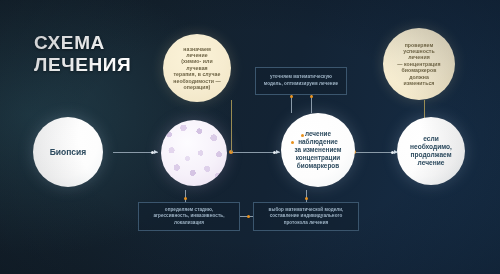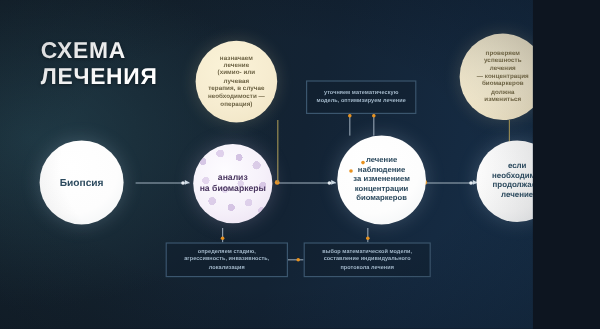--- a/index.html
+++ b/index.html
@@ -2,21 +2,21 @@
 <html><head>
 <meta charset="utf-8">
 <style>
   html, body {
     margin: 0;
     padding: 0;
     background: #0d1520;
   }
   #stage {
     position: relative;
-    width: 444px;
+    width: 500px;
     height: 274px;
     overflow: hidden;
     font-family: "Liberation Sans", sans-serif;
     background:
       radial-gradient(ellipse 300px 200px at 6% 42%, rgba(34,62,74,0.85) 0%, rgba(24,45,56,0.0) 70%),
       linear-gradient(105deg, #16242f 0%, #14222e 28%, #132334 55%, #152a41 80%, #17304a 100%);
   }
   
   #stage::after {
     content: "";
@@ -238,22 +238,20 @@
 составление индивидуального
 протокола лечения</span>
     </div>
 
     <div class="circle c-white" style="left:33px; top:117px; width:70px; height:70px;">
       <span class="ctext">Биопсия</span>
     </div>
 
     <div class="circle c-cells" style="left:161px; top:120px; width:66px; height:66px;">
       <span class="cellpat"></span>
-      <span class="ctext">анализ
-на биомаркеры</span>
     </div>
 
     <div class="circle c-white" style="left:281px; top:113px; width:74px; height:74px;">
       <span class="bullet" style="left:20px; top:21px;"></span>
       <span class="bullet" style="left:10px; top:28px;"></span>
       <span class="ctext" style="font-size:6.4px;">лечение
 наблюдение
 за изменением
 концентрации
 биомаркеров</span>

